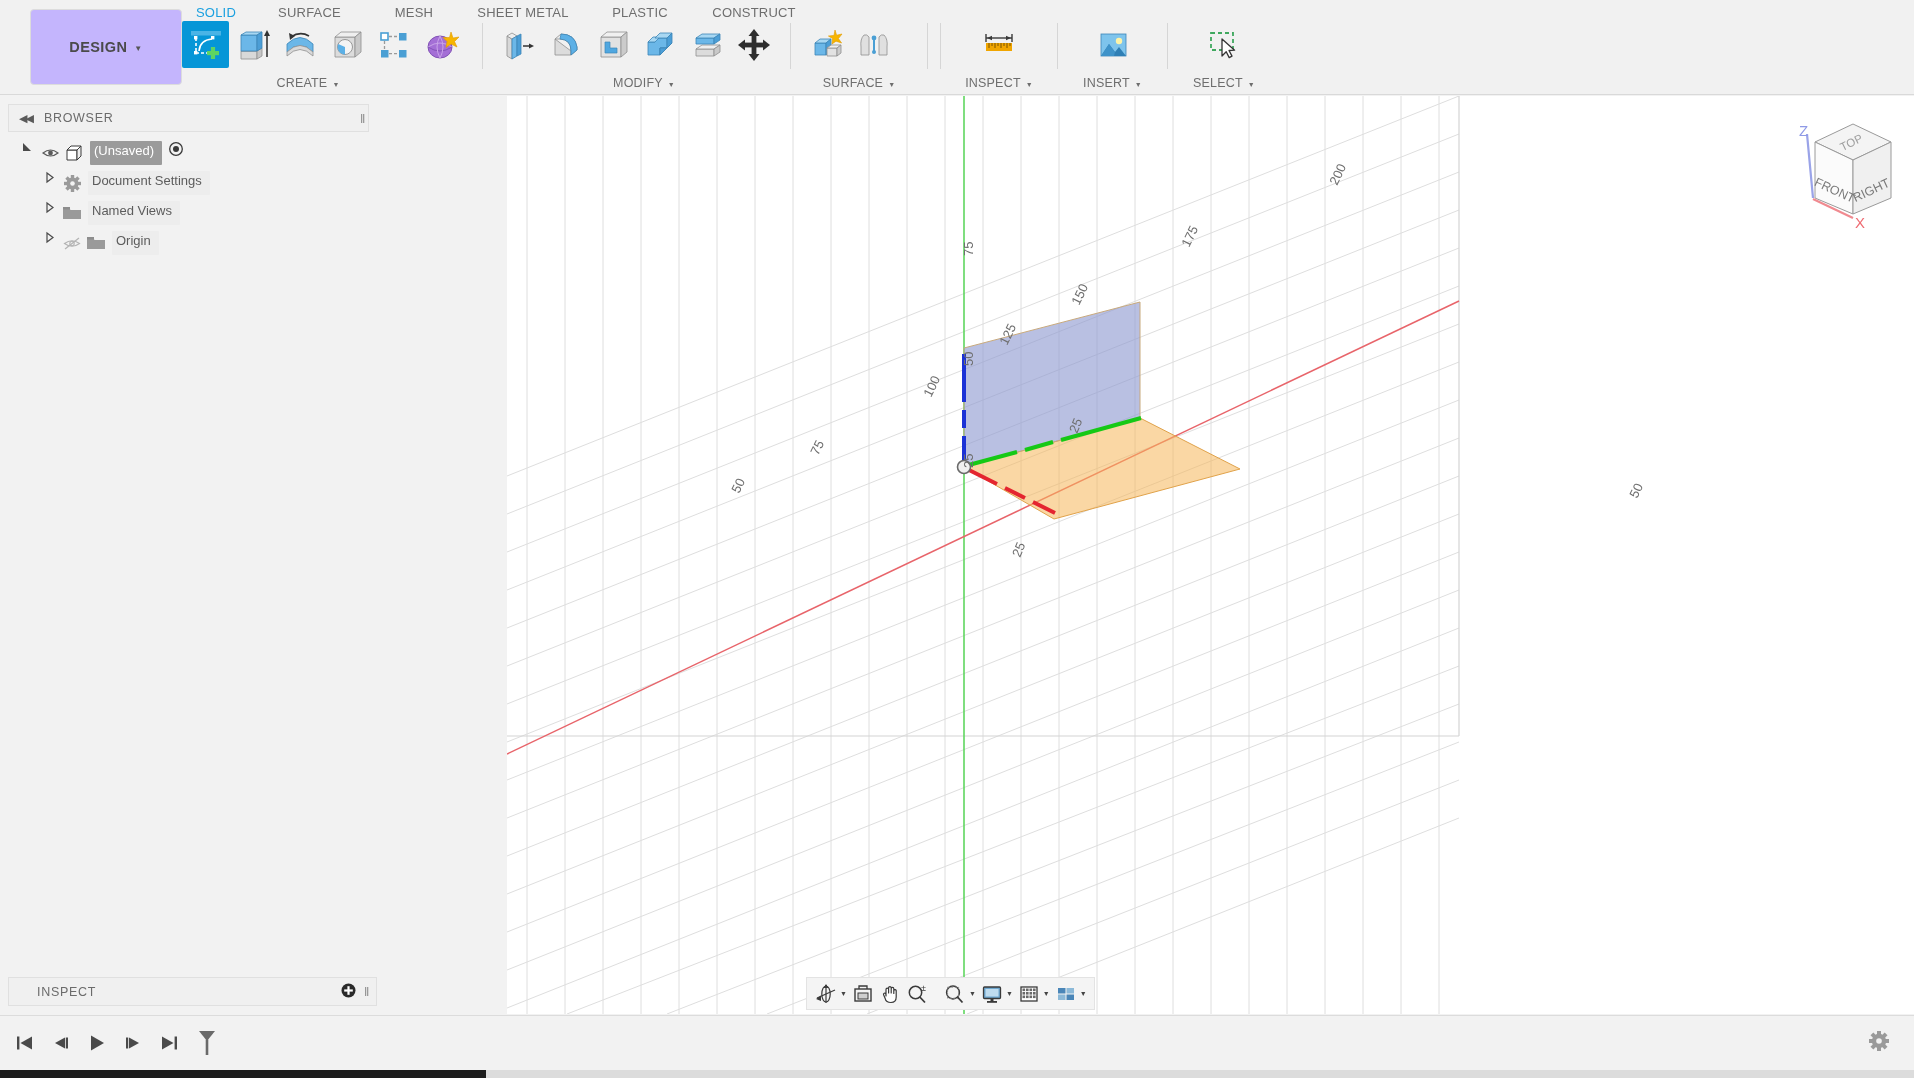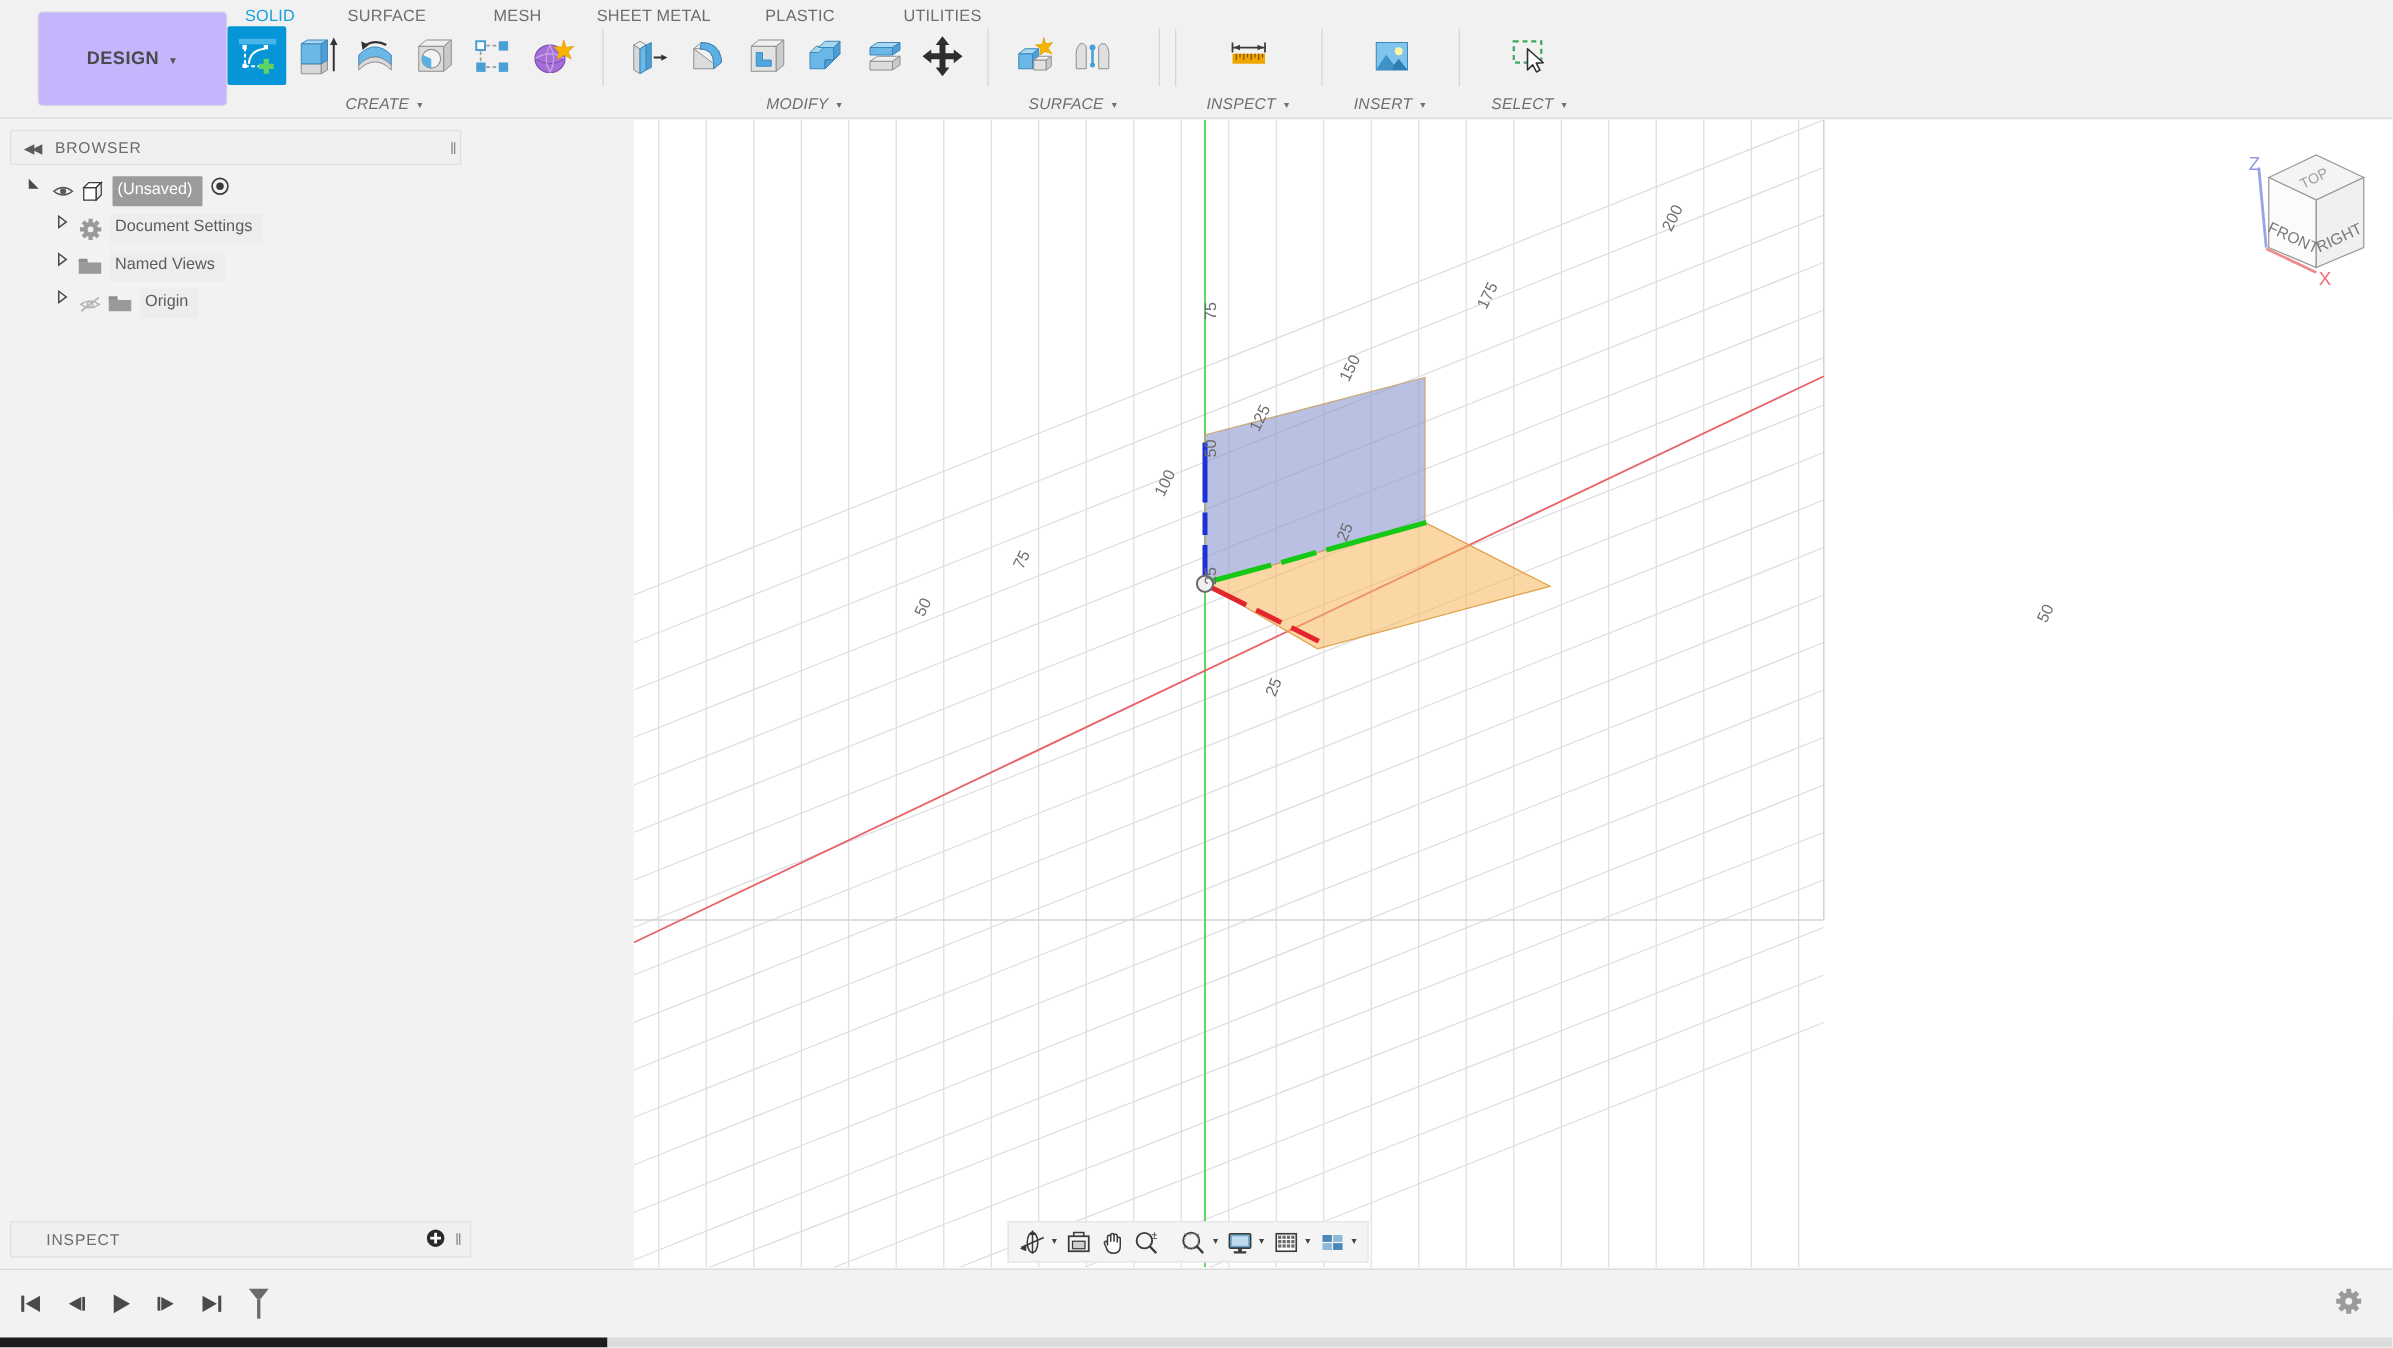--- a/index.html
+++ b/index.html
@@ -39,21 +39,21 @@
     cursor: pointer; text-align: center; letter-spacing: .2px;
     white-space: nowrap;
   }
   .tab.active { color: #1aa0e0; font-weight: normal; }
 
   
   #panels {
     position: absolute; left: 176px; top: 17px; height: 78px;
     display: flex; align-items: stretch;
   }
-  .panel { display: flex; flex-direction: column; justify-content: flex-start; position: relative; font-style: italic; }
+  .panel { display: flex; flex-direction: column; justify-content: flex-start; position: relative; }
   .panel-icons { display: flex; align-items: center; height: 55px; padding: 0 6px; }
   .panel-label {
     height: 22px; display: flex; align-items: center; justify-content: center;
     font-size: 12.5px; color: #6e6e6e; letter-spacing: .2px; cursor: pointer;
   }
   .panel-label .caret { margin-left: 5px; font-size: 7px; position: relative; top: 1px; }
   .panel-sep { width: 1px; background: #d6d6d6; margin: 6px 6px 26px 6px; align-self: stretch; }
   .tbtn {
     width: 47px; height: 47px; display: flex; align-items: center; justify-content: center;
     cursor: pointer; border-radius: 2px;
@@ -151,21 +151,21 @@
       <div class="tab" style="width:102px">
         <span>MESH</span>
       </div>
       <div class="tab" style="width:116px">
         <span>SHEET METAL</span>
       </div>
       <div class="tab" style="width:118px">
         <span>PLASTIC</span>
       </div>
       <div class="tab" style="width:110px">
-        <span>UTILITIES</span>
+        <span>CONSTRUCT</span>
       </div>
     </div>
 
     <div id="panels">
 
       <div class="panel" style="width:300px">
         <div class="panel-icons">
 
           <div class="tbtn sel">
             <svg width="38" height="38" viewBox="0 0 38 38">

